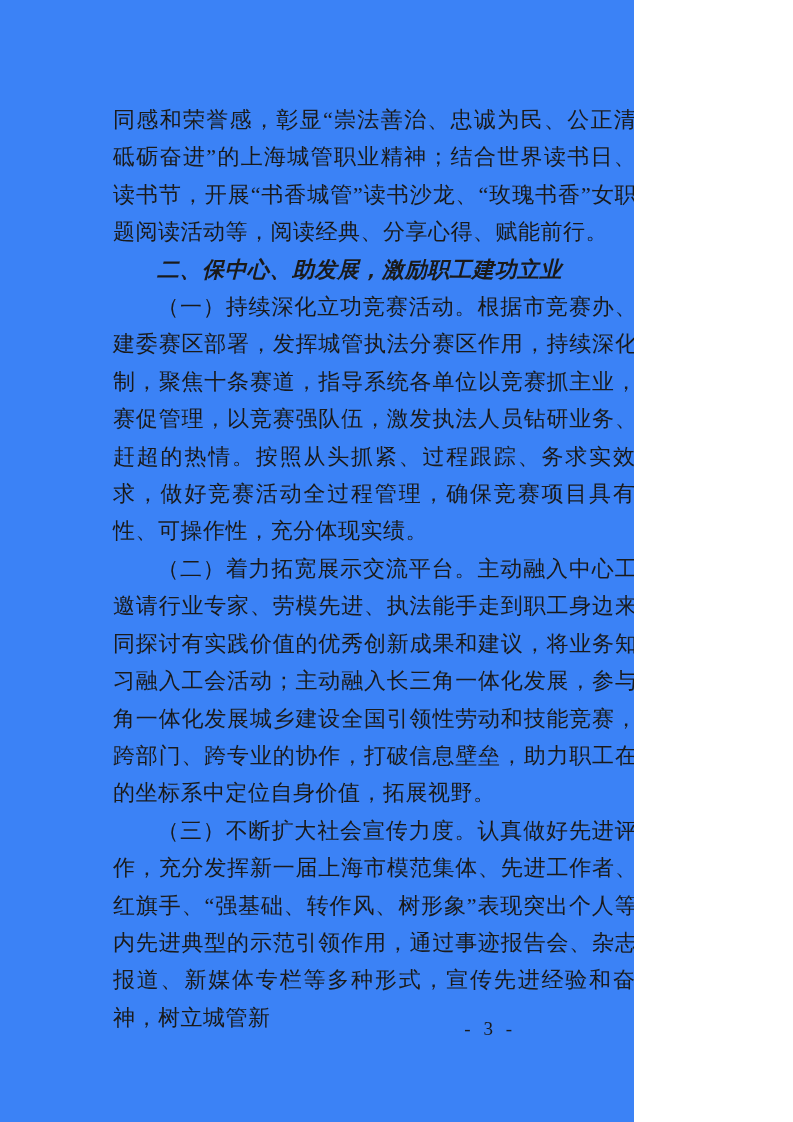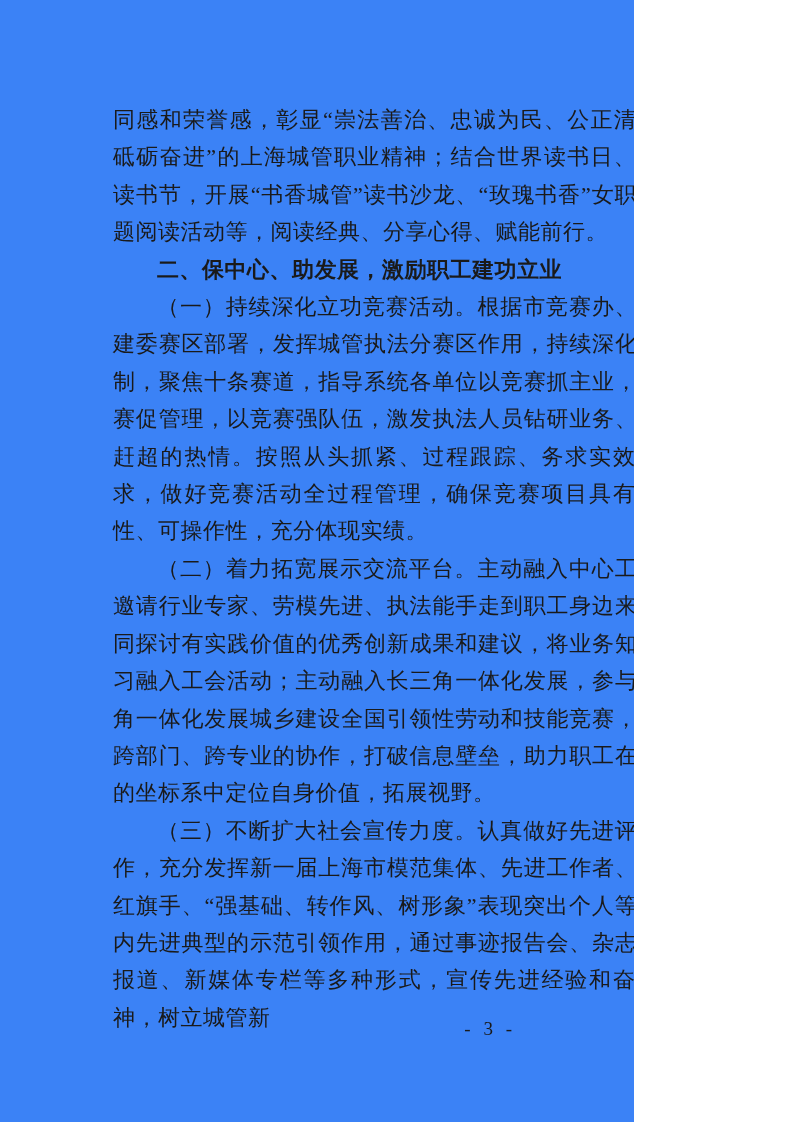--- a/index.html
+++ b/index.html
@@ -29,20 +29,21 @@
     text-align: justify;
     text-justify: inter-ideograph;
     letter-spacing: 0.5px;
   }
   .para-indent {
     text-indent: 2em;
   }
   .section-heading {
     font-family: "Liberation Sans", "DejaVu Sans", sans-serif;
     font-weight: bold;
+    font-style: italic;
   }
   .para-lead {
     font-weight: normal;
   }
   .page-number {
     position: absolute;
     top: 1018px;
     right: 118px;
     font-size: 19px;
     letter-spacing: 4px;

